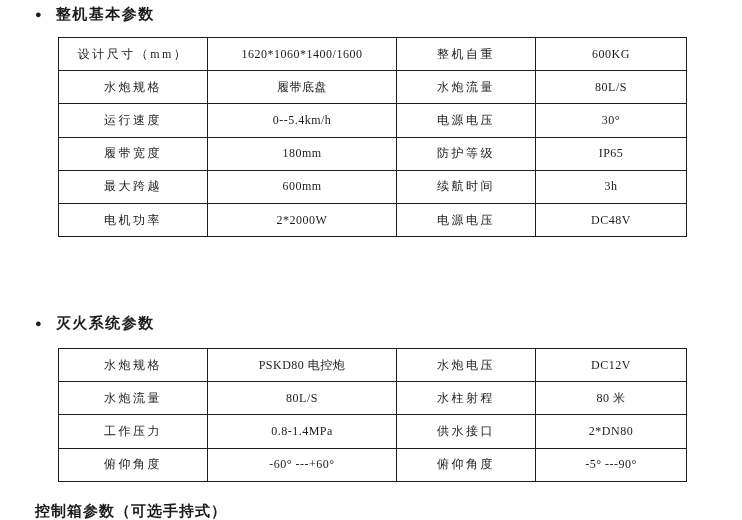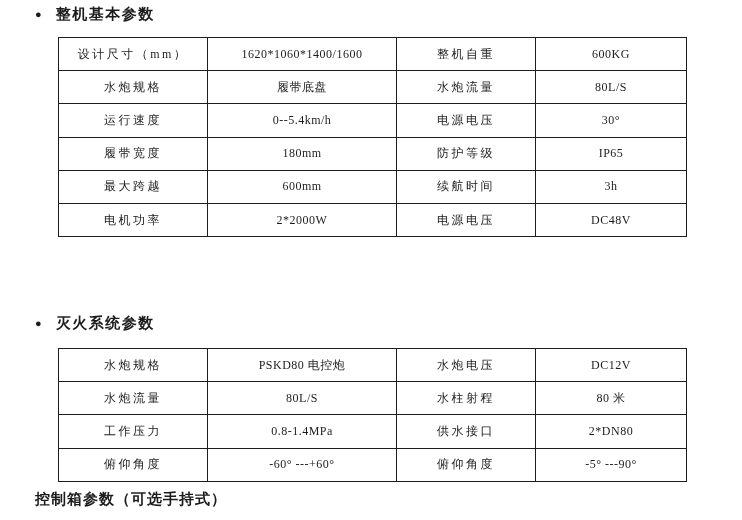--- a/index.html
+++ b/index.html
@@ -26,21 +26,21 @@
     letter-spacing: 1.5px;
     white-space: nowrap;
   }
   .section-heading .bullet {
     font-size: 11px;
     line-height: 1;
     letter-spacing: 0;
   }
   .heading-basic   { top: 5px; }
   .heading-fire    { top: 314px; }
-  .heading-control { top: 490px; letter-spacing: 1px; }
+  .heading-control { top: 502px; letter-spacing: 1px; }
   table.spec {
     position: absolute;
     left: 58px;
     border-collapse: collapse;
     table-layout: fixed;
     width: 628px;
   }
   .table-basic { top: 37px; }
   .table-fire  { top: 348px; }
   table.spec td {

